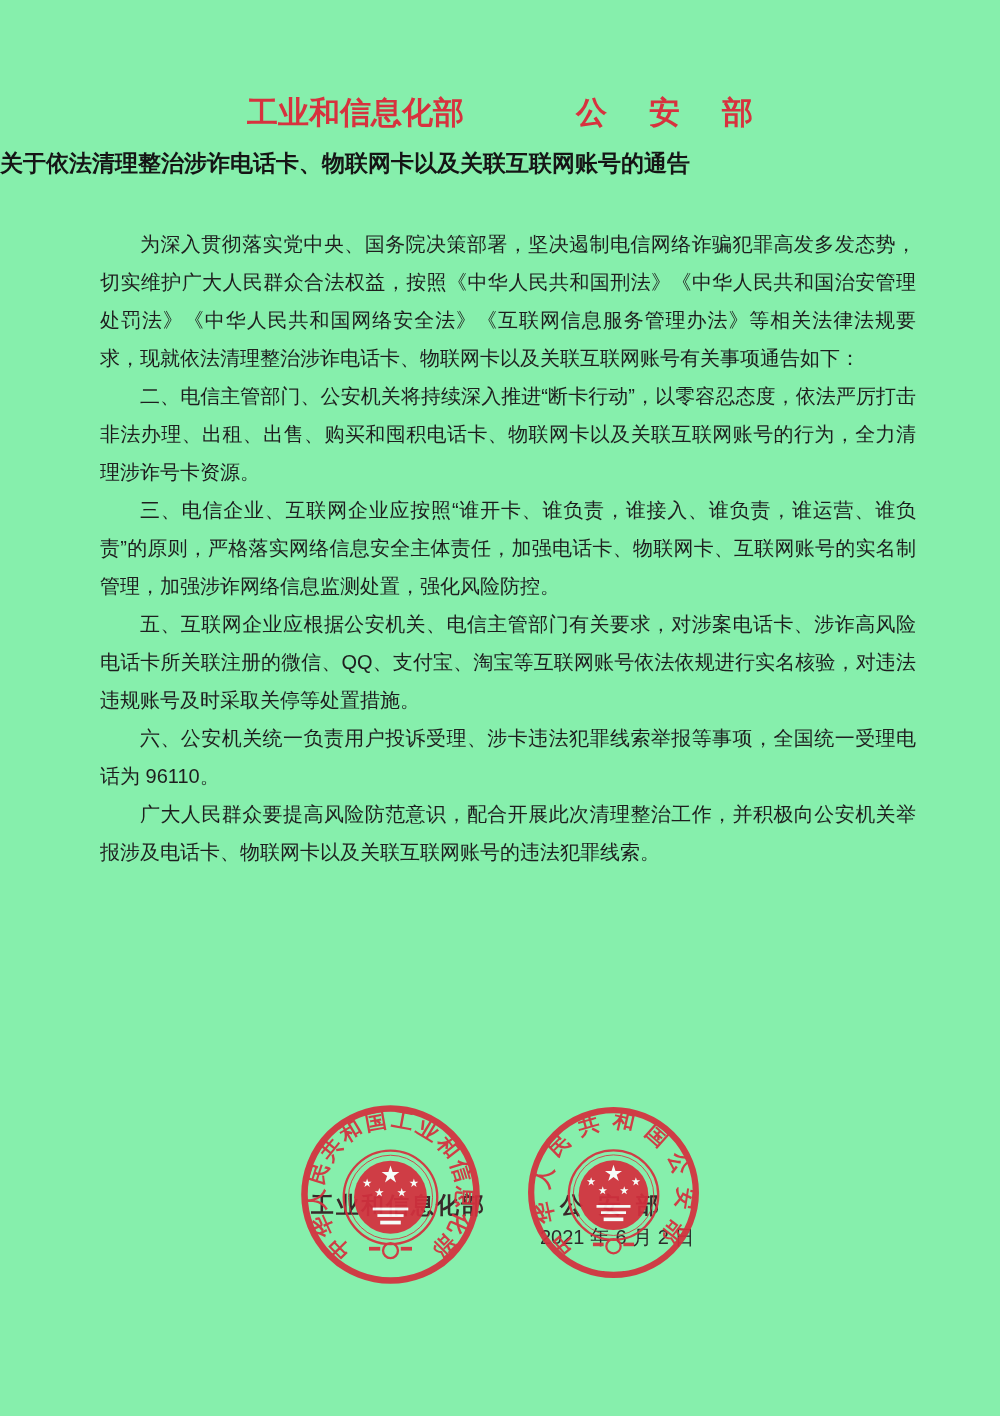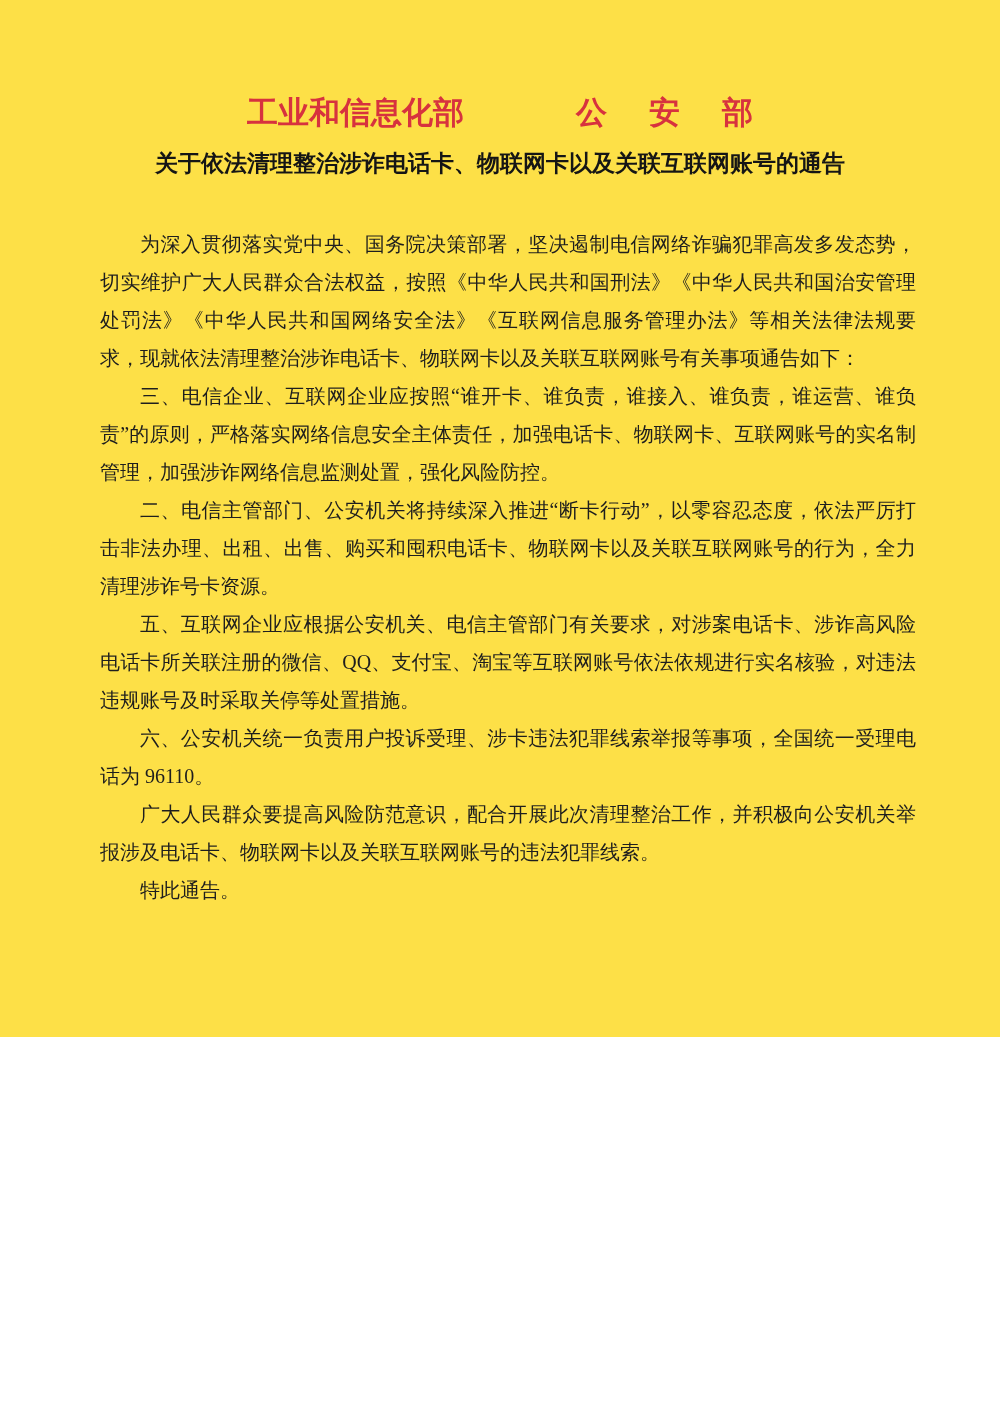--- a/index.html
+++ b/index.html
@@ -1,36 +1,36 @@
 <!DOCTYPE html>
 <html><head>
 <meta charset="utf-8">
 <style>
   html,body { margin:0; padding:0; background:#ffffff; }
   .page {
     position:relative;
-    width:1000px; height:1037px;
-    background:#fde047;
-    font-family:Liberation Serif, serif;
+    width:1000px; height:1416px;
+    background:#86efac;
+    font-family:Liberation Sans, sans-serif;
     color:#1e1e1e;
     overflow:hidden;
   }
   .header-line {
     position:absolute; top:92px; left:0; width:100%;
     display:flex; justify-content:center; align-items:baseline;
   }
   .ministry {
     color:#d7323e; font-size:31px; font-weight:bold; white-space:nowrap;
   }
   .ministry-right {
     margin-left:112px; letter-spacing:42px; margin-right:-42px;
   }
   .doc-title {
     position:absolute; top:148px; left:0; width:100%;
-    margin:0; text-align:center;
+    margin:0; text-align:left;
     font-size:23px; font-weight:bold; color:#151515;
   }
   .doc-body {
     position:absolute; top:225px; left:100px; width:816px;
     font-size:20px; line-height:38px; text-align:justify;
   }
   .doc-body p { margin:0; text-indent:2em; }
   .seal { position:absolute; opacity:0.93; }
   .seal svg { display:block; width:100%; height:100%; }
   .seal-left  { left:297px; top:1101px; width:187px; height:187px; }
@@ -53,26 +53,25 @@
 
   <div class="header-line">
     <span class="ministry">工业和信息化部</span>
     <span class="ministry ministry-right">公安部</span>
   </div>
 
   <h1 class="doc-title">关于依法清理整治涉诈电话卡、物联网卡以及关联互联网账号的通告</h1>
 
   <div class="doc-body">
     <p>为深入贯彻落实党中央、国务院决策部署，坚决遏制电信网络诈骗犯罪高发多发态势，切实维护广大人民群众合法权益，按照《中华人民共和国刑法》《中华人民共和国治安管理处罚法》《中华人民共和国网络安全法》《互联网信息服务管理办法》等相关法律法规要求，现就依法清理整治涉诈电话卡、物联网卡以及关联互联网账号有关事项通告如下：</p>
+    <p>二、电信主管部门、公安机关将持续深入推进“断卡行动”，以零容忍态度，依法严厉打击非法办理、出租、出售、购买和囤积电话卡、物联网卡以及关联互联网账号的行为，全力清理涉诈号卡资源。</p>
     <p>三、电信企业、互联网企业应按照“谁开卡、谁负责，谁接入、谁负责，谁运营、谁负责”的原则，严格落实网络信息安全主体责任，加强电话卡、物联网卡、互联网账号的实名制管理，加强涉诈网络信息监测处置，强化风险防控。</p>
-    <p>二、电信主管部门、公安机关将持续深入推进“断卡行动”，以零容忍态度，依法严厉打击非法办理、出租、出售、购买和囤积电话卡、物联网卡以及关联互联网账号的行为，全力清理涉诈号卡资源。</p>
     <p>五、互联网企业应根据公安机关、电信主管部门有关要求，对涉案电话卡、涉诈高风险电话卡所关联注册的微信、QQ、支付宝、淘宝等互联网账号依法依规进行实名核验，对违法违规账号及时采取关停等处置措施。</p>
     <p>六、公安机关统一负责用户投诉受理、涉卡违法犯罪线索举报等事项，全国统一受理电话为 96110。</p>
     <p>广大人民群众要提高风险防范意识，配合开展此次清理整治工作，并积极向公安机关举报涉及电话卡、物联网卡以及关联互联网账号的违法犯罪线索。</p>
-    <p>特此通告。</p>
   </div>
 
   <div class="signature signature-left">工业和信息化部</div>
   <div class="signature signature-right">公安部</div>
   <div class="seal-date">2021 年 6 月 2 日</div>
 
   <div class="seal seal-left">
     <svg viewBox="0 0 200 200">
       <circle cx="100" cy="100" r="92" fill="none" stroke="#d5303e" stroke-width="7"></circle>
       <path id="arcL" d="M 58.7 159 A 72 72 0 1 1 141.3 159" fill="none"></path>

